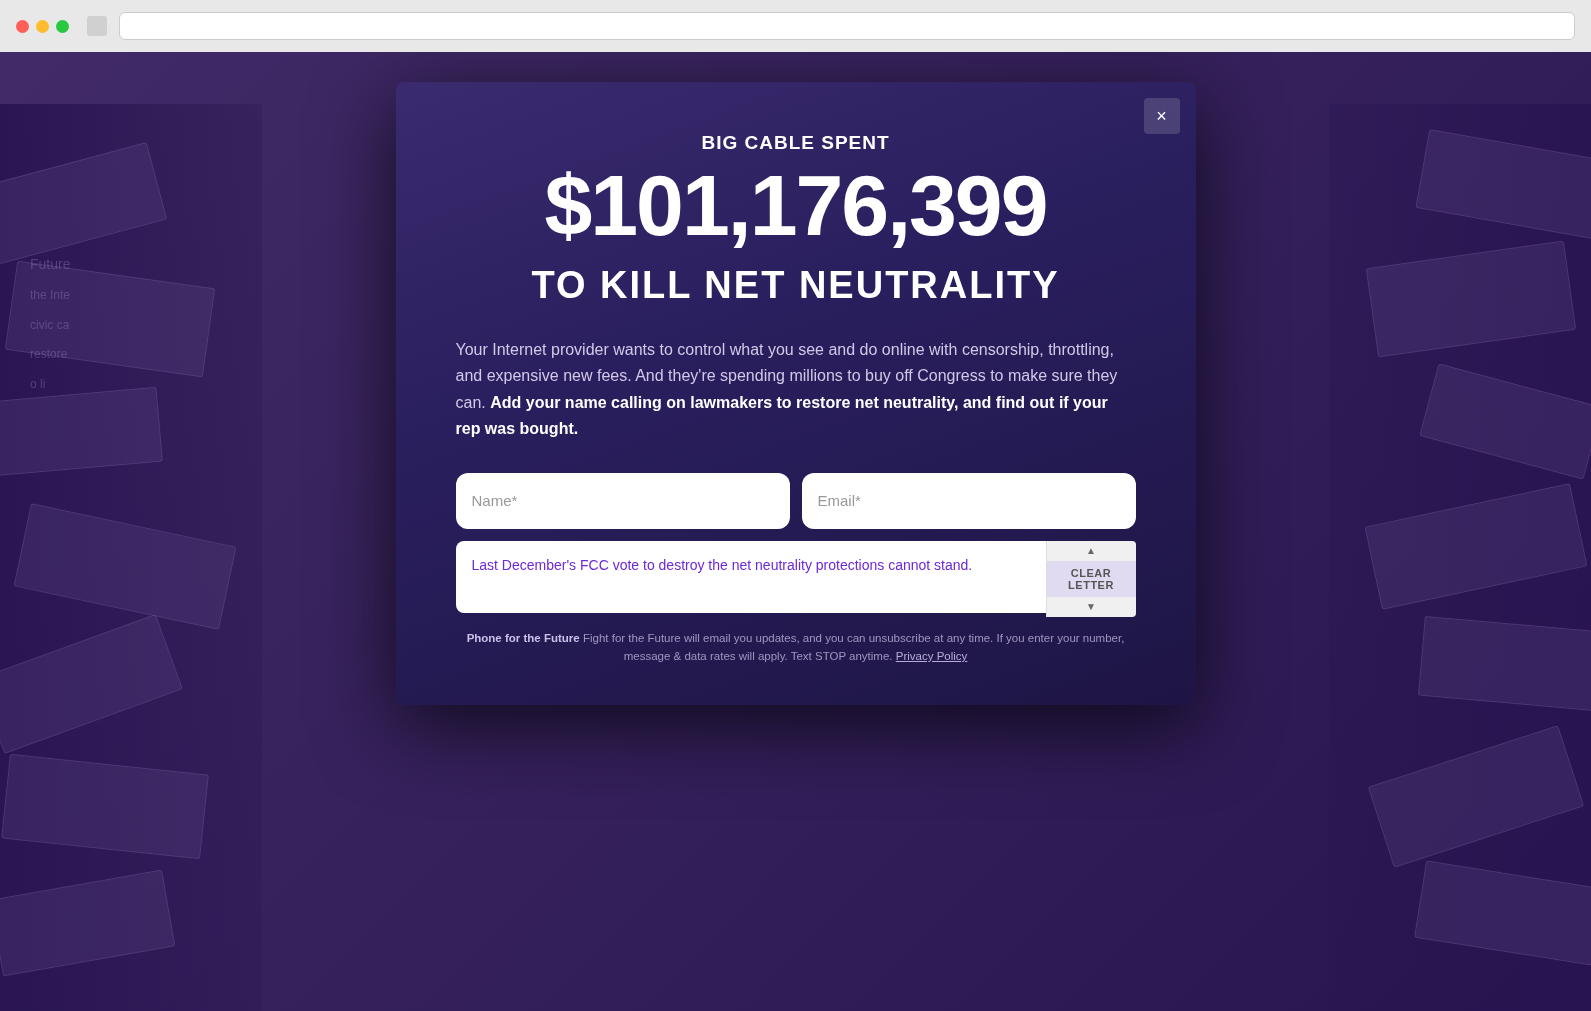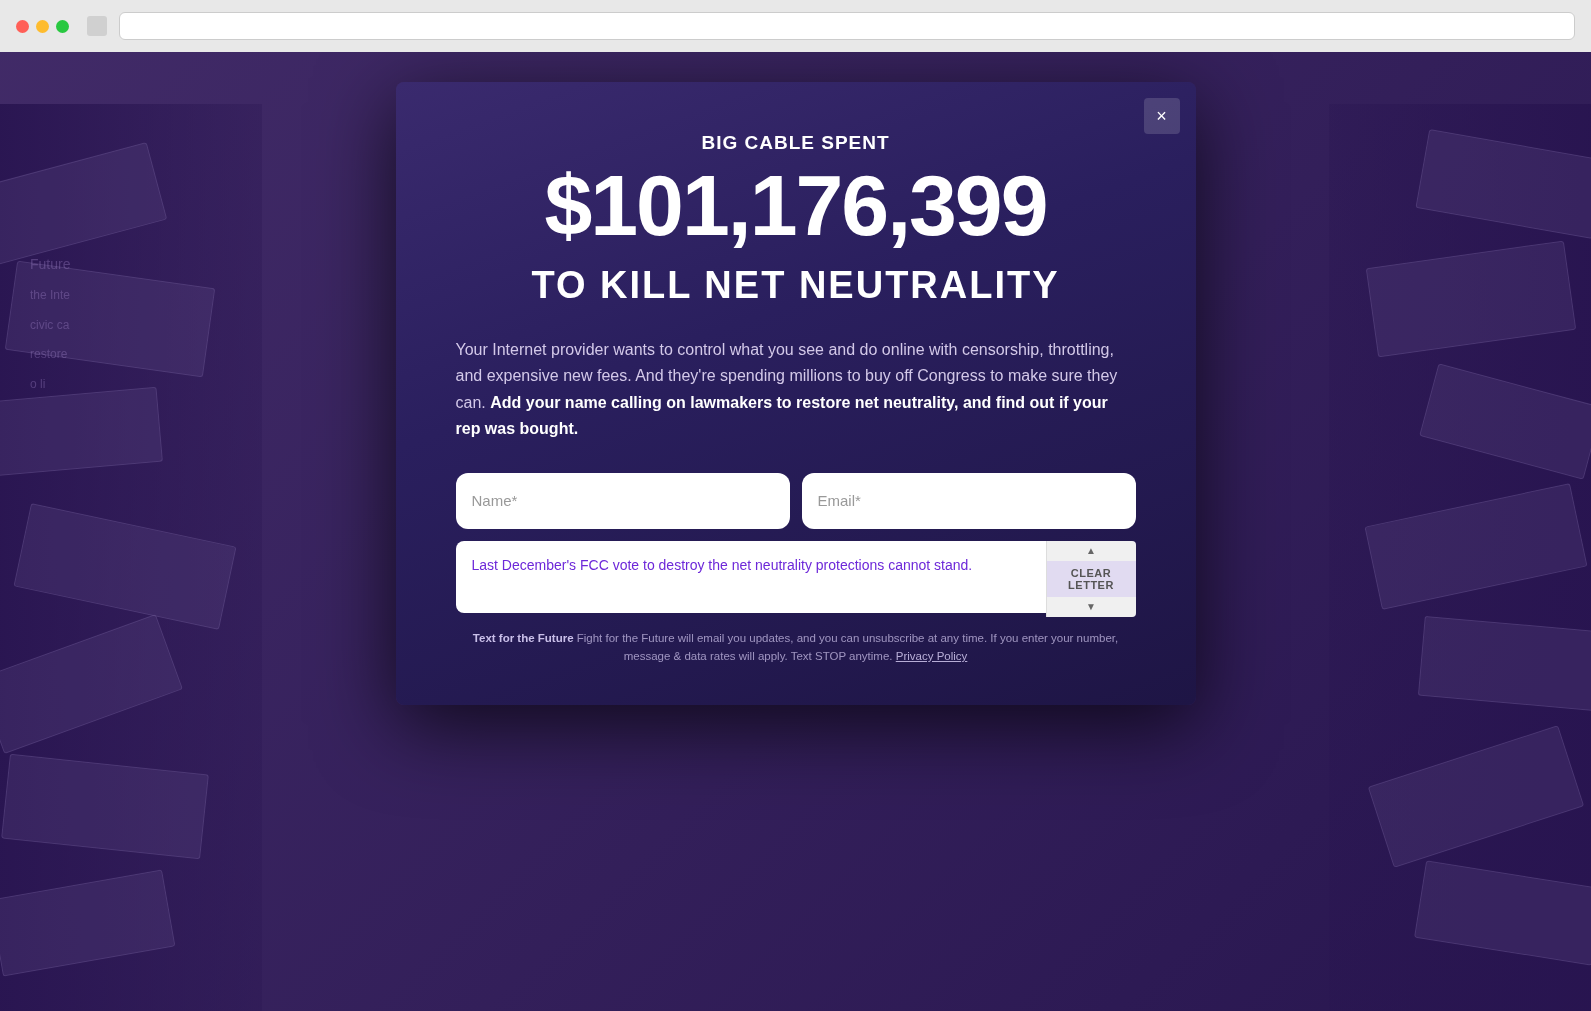--- a/index.html
+++ b/index.html
@@ -389,21 +389,21 @@
         <div class="letter-sidebar">
           <button class="scroll-up">▲</button>
           <button class="clear-letter-btn">CLEAR LETTER</button>
           <button class="scroll-down">▼</button>
         </div>
       </div>
 
 
       <div class="fine-print">
         <span>
-          <strong style="font-weight:700;color:rgba(220,210,250,0.9);">Text for the Future</strong>
+          <strong style="font-weight:700;color:rgba(220,210,250,0.9);">Phone for the Future</strong>
           <span>Fight for the Future will email you updates, and you can unsubscribe at any time. If you enter your number, message &amp; data rates will apply. Text STOP anytime.</span>
           <a href="#">Privacy Policy</a>
         </span>
       </div>
 
     </div>
   </div>
 </div>
 
 </body></html>

